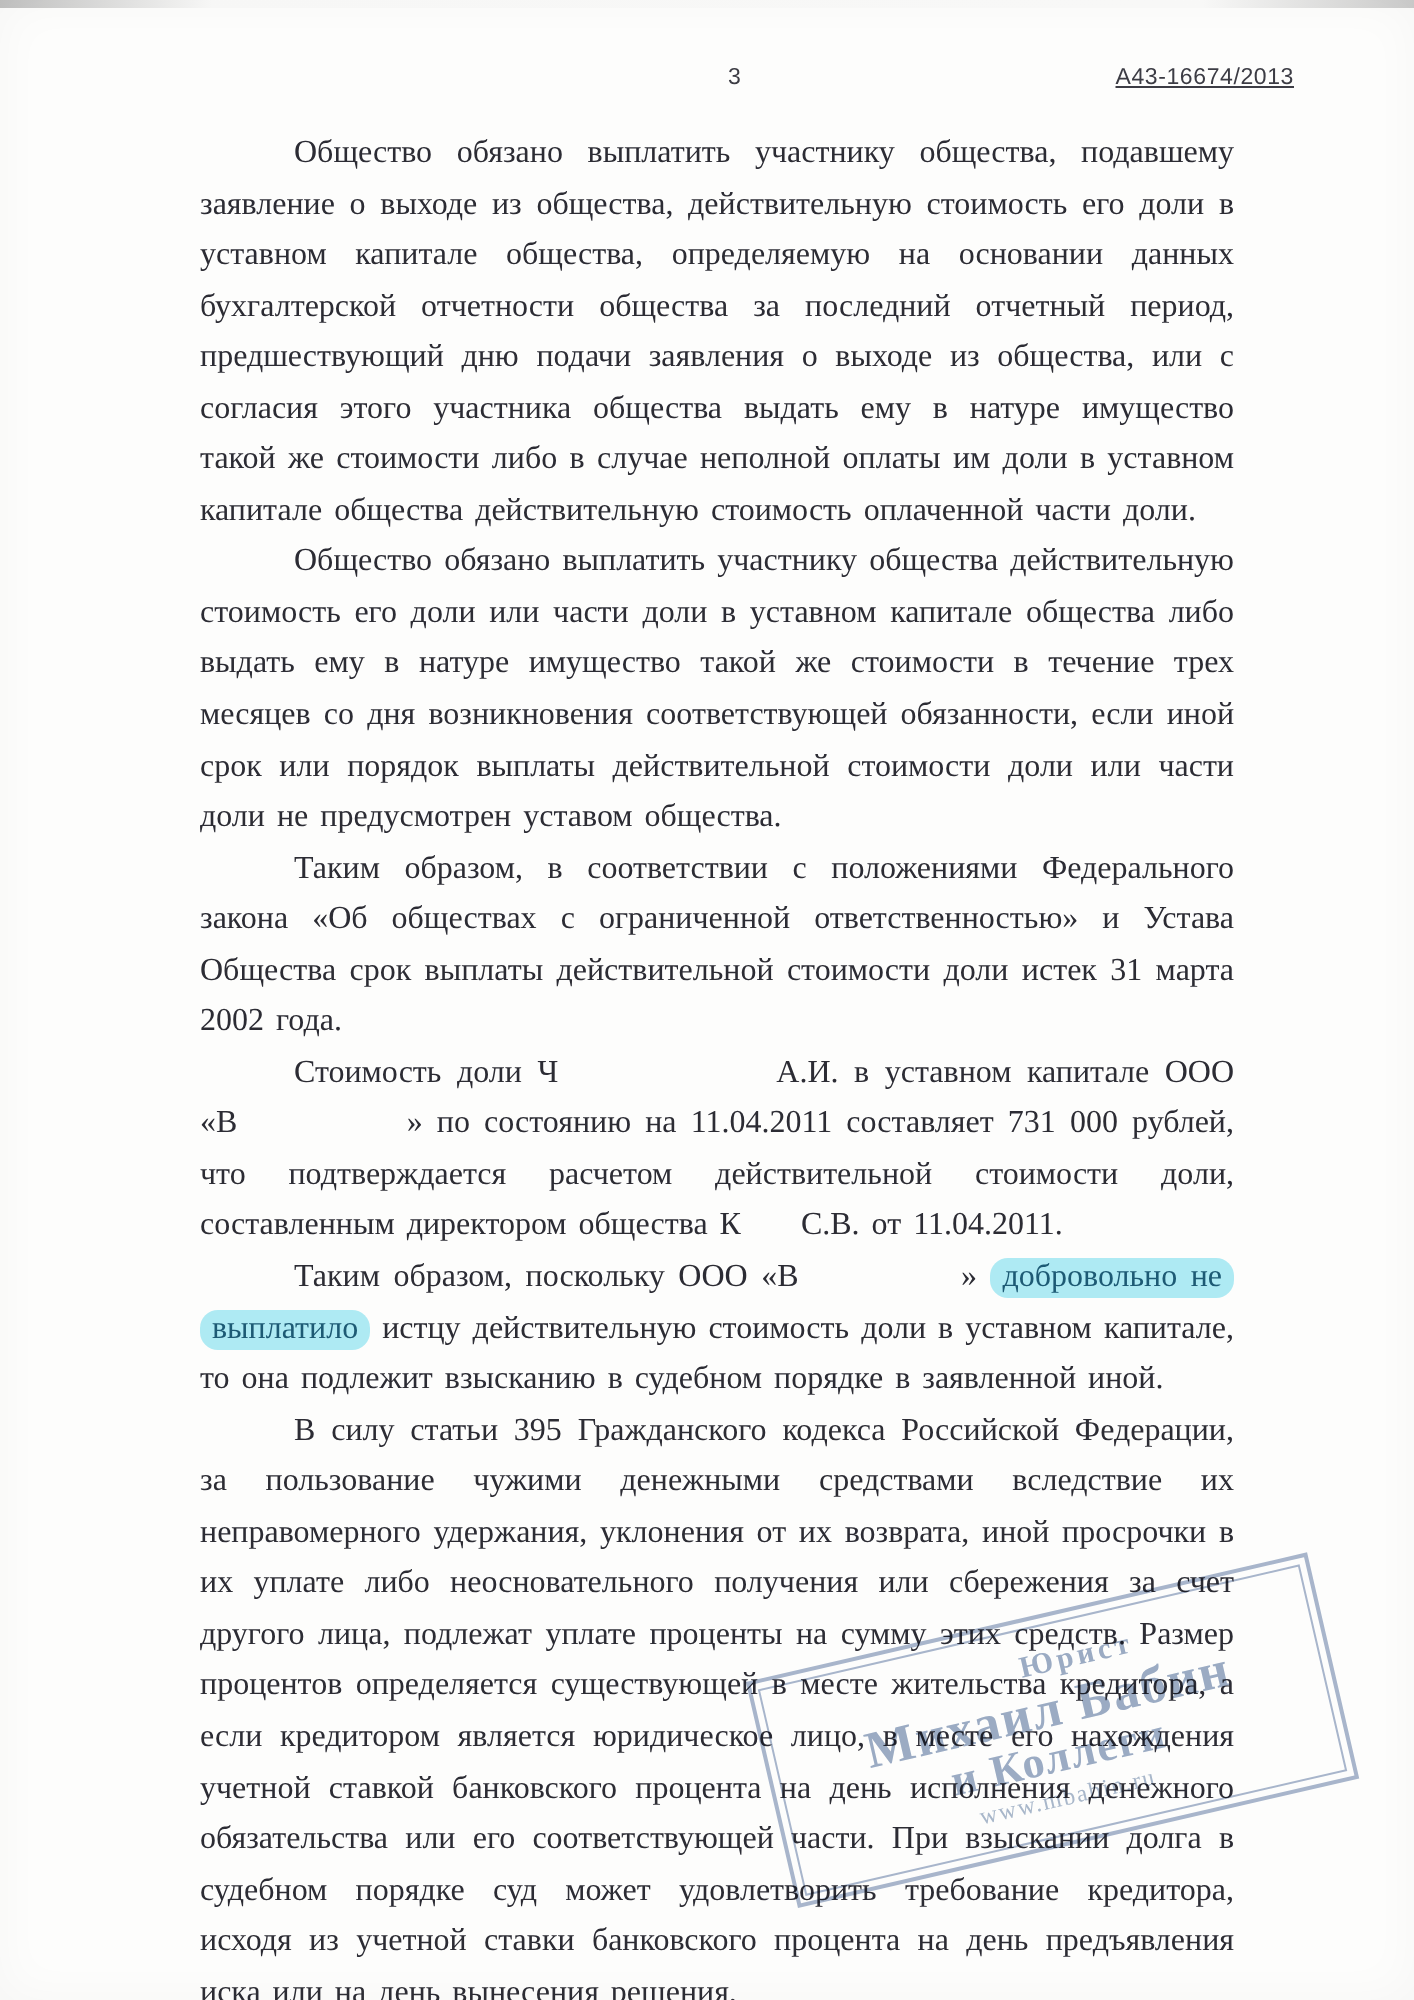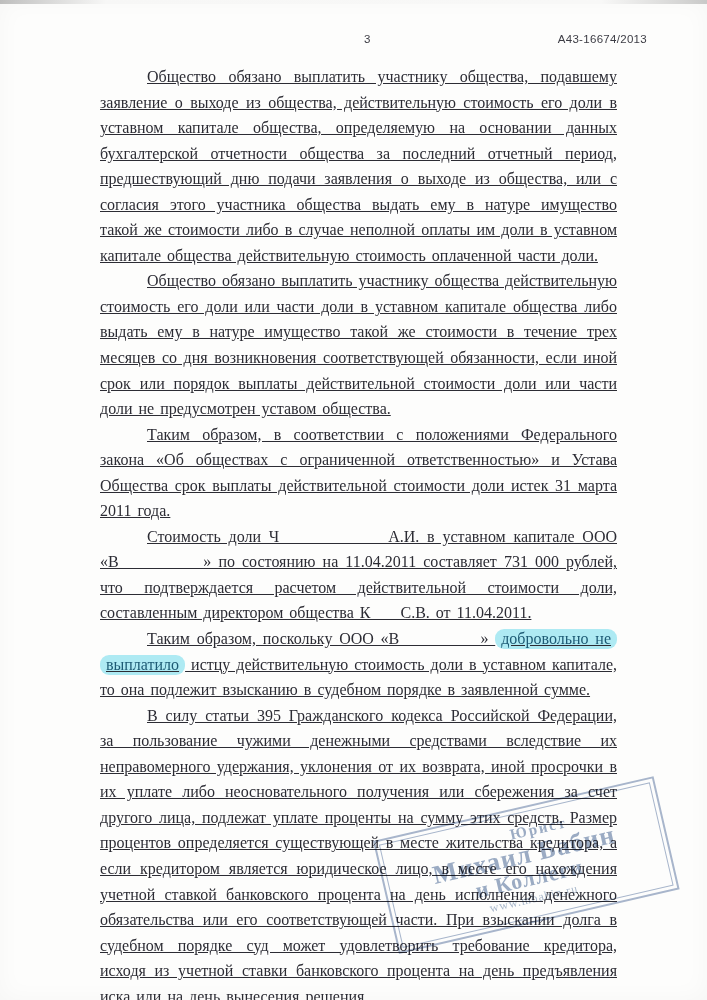--- a/index.html
+++ b/index.html
@@ -19,30 +19,30 @@
   .scan-edge {
     position: absolute; top: 0; left: 0; right: 0; height: 4px;
     background: linear-gradient(90deg, rgba(80,80,80,.35), rgba(200,200,200,.06) 15%, rgba(200,200,200,.04) 85%, rgba(90,90,90,.3));
   }
   .header {
     position: absolute; top: 33px; left: 0; width: 100%;
     font-family: "Liberation Sans", sans-serif;
     font-size: 11.5px; color: #3c3c44;
   }
   .page-number { position: absolute; left: 364px; top: 0; }
-  .case-number { position: absolute; right: 60px; top: 0; letter-spacing: .3px; }
+  .case-number { position: absolute; right: 60px; top: 0; letter-spacing: .3px; text-decoration: underline; }
 
   .content {
     position: absolute;
     left: 100px; top: 64px; width: 517px;
     font-size: 16px; line-height: 25.55px;
     color: #2c2c34;
     text-align: justify;
   }
-  .content p { margin: 0; text-indent: 47px; word-spacing: 2px; text-decoration: underline; }
+  .content p { margin: 0; text-indent: 47px; word-spacing: 2px; }
 
   mark.hl {
     background: #aeeaf3;
     color: #1d5a74;
     border-radius: 9px;
     padding: 1px 6px 2px 6px;
     box-decoration-break: clone;
     -webkit-box-decoration-break: clone;
   }
 
@@ -81,23 +81,23 @@
   <div class="scan-edge"></div>
 
   <div class="header">
     <span class="page-number">3</span>
     <span class="case-number">А43-16674/2013</span>
   </div>
 
   <div class="content">
     <p>Общество обязано выплатить участнику общества, подавшему заявление о выходе из общества, действительную стоимость его доли в уставном капитале общества, определяемую на основании данных бухгалтерской отчетности общества за последний отчетный период, предшествующий дню подачи заявления о выходе из общества, или с согласия этого участника общества выдать ему в натуре имущество такой же стоимости либо в случае неполной оплаты им доли в уставном капитале общества действительную стоимость оплаченной части доли.</p>
     <p>Общество обязано выплатить участнику общества действительную стоимость его доли или части доли в уставном капитале общества либо выдать ему в натуре имущество такой же стоимости в течение трех месяцев со дня возникновения соответствующей обязанности, если иной срок или порядок выплаты действительной стоимости доли или части доли не предусмотрен уставом общества.</p>
-    <p>Таким образом, в соответствии с положениями Федерального закона «Об обществах с ограниченной ответственностью» и Устава Общества срок выплаты действительной стоимости доли истек 31 марта 2011 года.</p>
+    <p>Таким образом, в соответствии с положениями Федерального закона «Об обществах с ограниченной ответственностью» и Устава Общества срок выплаты действительной стоимости доли истек 31 марта 2002 года.</p>
     <p>Стоимость доли Ч&nbsp;&nbsp;&nbsp;&nbsp;&nbsp;&nbsp;&nbsp;&nbsp;&nbsp;&nbsp;&nbsp;&nbsp;&nbsp;&nbsp;А.И. в уставном капитале ООО «В&nbsp;&nbsp;&nbsp;&nbsp;&nbsp;&nbsp;&nbsp;&nbsp;&nbsp;&nbsp;&nbsp;&nbsp;» по состоянию на 11.04.2011 составляет 731 000 рублей, что подтверждается расчетом действительной стоимости доли, составленным директором общества К&nbsp;&nbsp;&nbsp;&nbsp;&nbsp;С.В. от 11.04.2011.</p>
-    <p><span>Таким образом, поскольку ООО «В&nbsp;&nbsp;&nbsp;&nbsp;&nbsp;&nbsp;&nbsp;&nbsp;&nbsp;&nbsp;&nbsp;&nbsp;» </span><mark class="hl">добровольно не выплатило</mark><span> истцу действительную стоимость доли в уставном капитале, то она подлежит взысканию в судебном порядке в заявленной сумме.</span></p>
+    <p><span>Таким образом, поскольку ООО «В&nbsp;&nbsp;&nbsp;&nbsp;&nbsp;&nbsp;&nbsp;&nbsp;&nbsp;&nbsp;&nbsp;&nbsp;» </span><mark class="hl">добровольно не выплатило</mark><span> истцу действительную стоимость доли в уставном капитале, то она подлежит взысканию в судебном порядке в заявленной иной.</span></p>
     <p>В силу статьи 395 Гражданского кодекса Российской Федерации, за пользование чужими денежными средствами вследствие их неправомерного удержания, уклонения от их возврата, иной просрочки в их уплате либо неосновательного получения или сбережения за счет другого лица, подлежат уплате проценты на сумму этих средств. Размер процентов определяется существующей в месте жительства кредитора, а если кредитором является юридическое лицо, в месте его нахождения учетной ставкой банковского процента на день исполнения денежного обязательства или его соответствующей части. При взыскании долга в судебном порядке суд может удовлетворить требование кредитора, исходя из учетной ставки банковского процента на день предъявления иска или на день вынесения решения.</p>
   </div>
 
   <div class="stamp">
     <div class="stamp-inner">
       <div class="stamp-line1">Юрист</div>
       <div class="stamp-line2">Михаил Бабин</div>
       <div class="stamp-line3">и Коллеги</div>
       <div class="stamp-url">www.mbabin.ru</div>
     </div>

